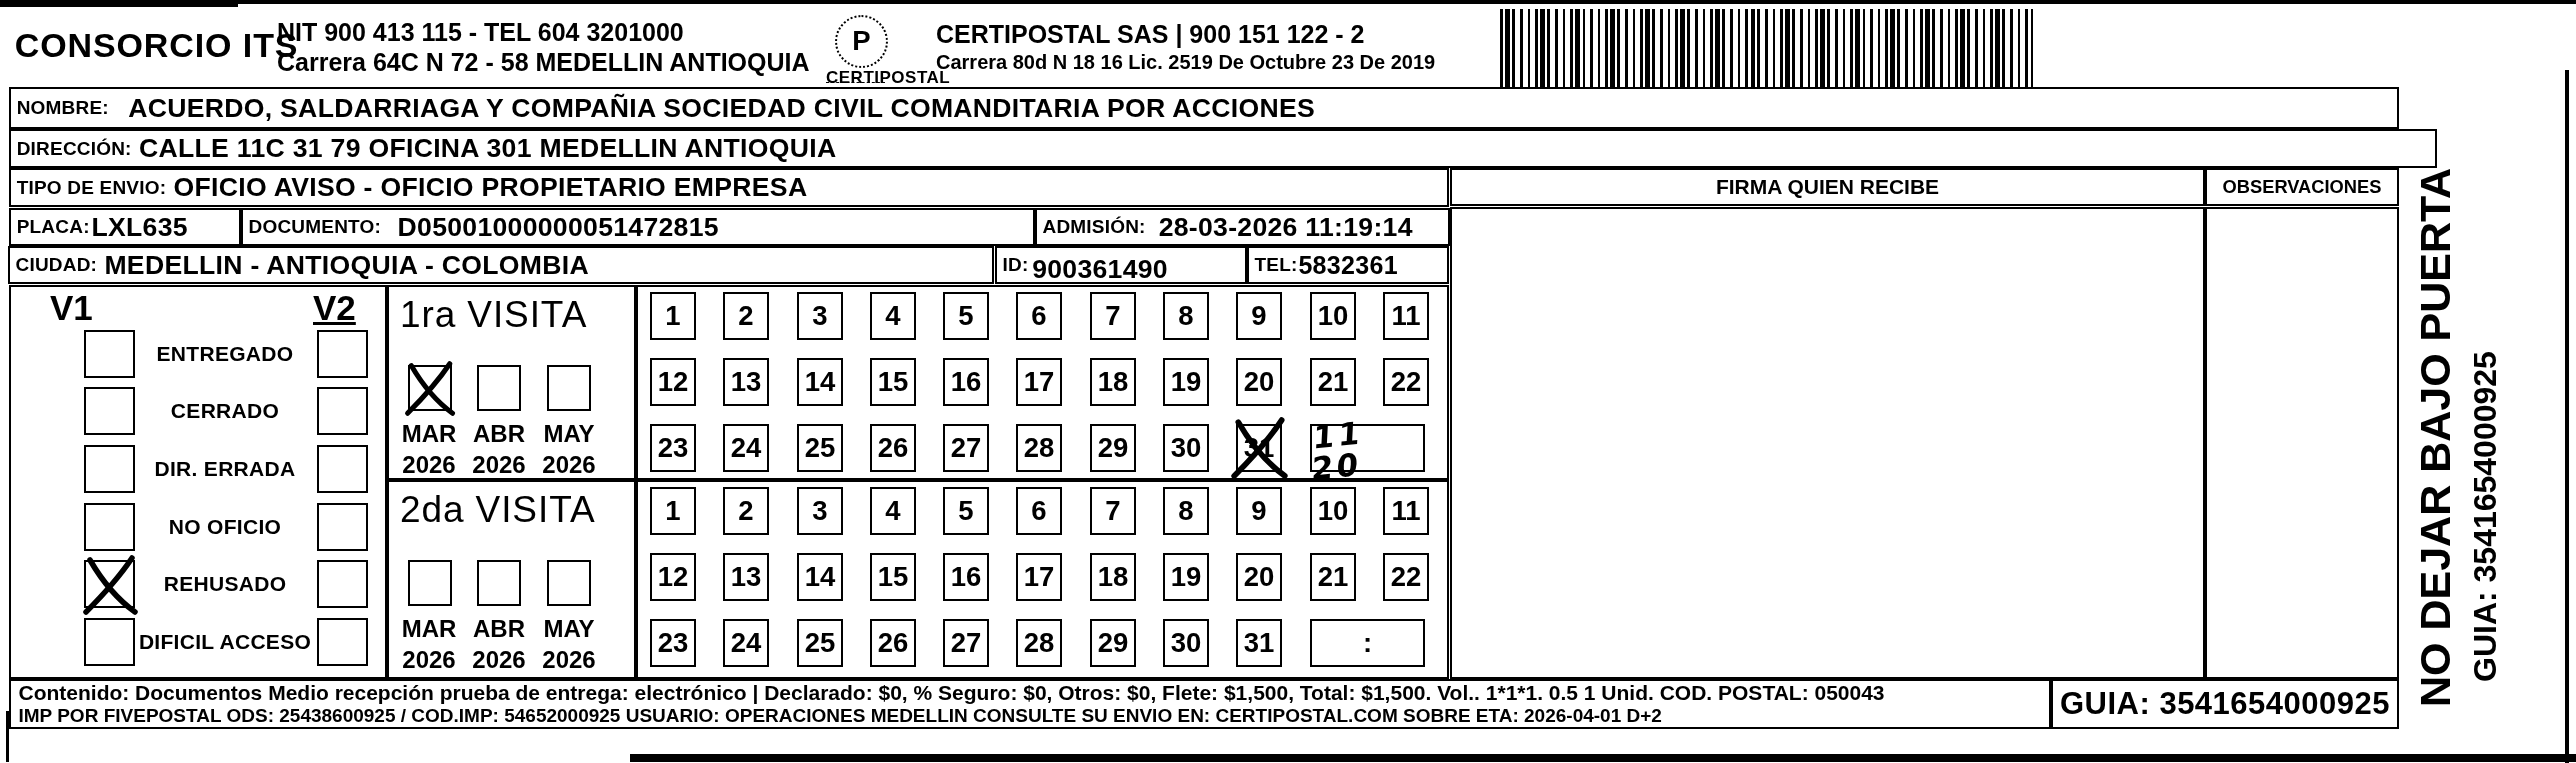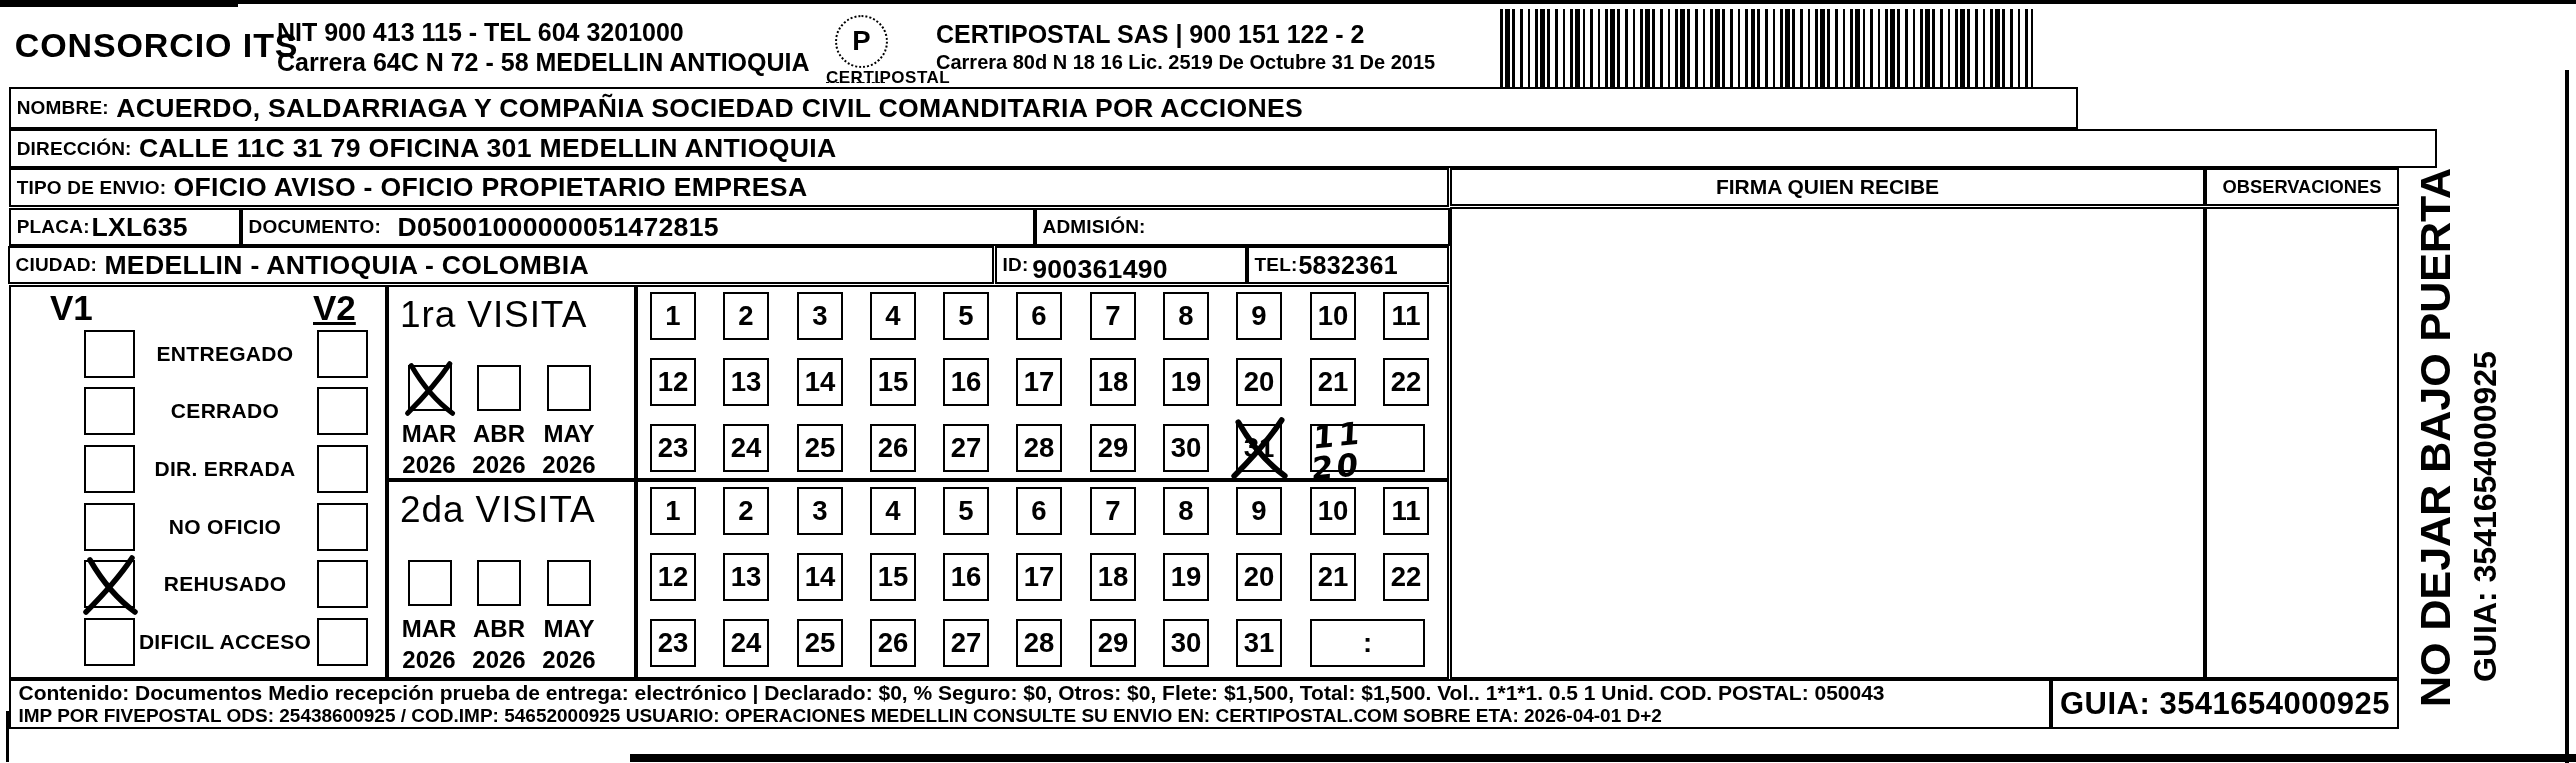--- a/index.html
+++ b/index.html
@@ -64,25 +64,25 @@
   <div class="abs hdr-line1" style="left:277px;top:18.3px;">NIT 900 413 115 - TEL 604 3201000</div>
   <div class="abs hdr-line1" style="left:277px;top:48px;">Carrera 64C N 72 - 58 MEDELLIN ANTIOQUIA</div>
 
   <div class="logo-circle" style="left:835px;top:14.7px;">
     <span>P</span>
   </div>
   <div class="logo-text" style="left:826px;top:68px;">CERTIPOSTAL</div>
   <div class="logo-tagline" style="left:826px;top:82px;"></div>
 
   <div class="abs hdr-line2" style="left:936px;top:20px;">CERTIPOSTAL SAS | 900 151 122 - 2</div>
-  <div class="abs hdr-line2b" style="left:936px;top:51px;">Carrera 80d N 18 16  Lic. 2519 De Octubre 31 De 2015</div>
+  <div class="abs hdr-line2b" style="left:936px;top:51px;">Carrera 80d N 18 16  Lic. 2519 De Octubre 23 De 2019</div>
 
   <div class="abs barcode" style="left:1500px;top:9.2px;width:533px;height:84px;"></div>
 
-  <div class="cell" style="left:9.2px;top:87px;width:2069px;height:42px;">
+  <div class="cell" style="left:9.2px;top:87px;width:2390px;height:42px;gap:12px;">
     <span class="lbl">NOMBRE:</span>
     <span class="val">ACUERDO, SALDARRIAGA Y COMPAÑIA SOCIEDAD CIVIL COMANDITARIA POR ACCIONES</span>
   </div>
   <div class="cell" style="left:9.2px;top:129px;width:2428px;height:39px;">
     <span class="lbl">DIRECCIÓN:</span>
     <span class="val">CALLE 11C  31   79 OFICINA 301 MEDELLIN ANTIOQUIA</span>
   </div>
   <div class="cell" style="left:9.2px;top:168px;width:1440px;height:39px;">
     <span class="lbl">TIPO DE ENVIO:</span>
     <span class="val">OFICIO AVISO - OFICIO PROPIETARIO EMPRESA</span>
@@ -91,20 +91,21 @@
   <div class="cell" style="left:9.2px;top:208px;width:232px;height:38px;">
     <span class="lbl">PLACA:</span>
     <span class="val" style="padding-left:1.8px;">LXL635</span>
   </div>
   <div class="cell" style="left:241px;top:208px;width:794px;height:38px;">
     <span class="lbl">DOCUMENTO:</span>
     <span class="val" style="padding-left:16.5px;">D05001000000051472815</span>
   </div>
   <div class="cell" style="left:1035px;top:208px;width:415px;height:38px;">
     <span class="lbl">ADMISIÓN:</span>
+    <span class="val" style="padding-left:13px;">28-03-2026 11:19:14</span>
   </div>
 
   <div class="cell" style="left:8px;top:246px;width:986px;height:38px;">
     <span class="lbl">CIUDAD:</span>
     <span class="val">MEDELLIN - ANTIOQUIA - COLOMBIA</span>
   </div>
   <div class="cell" style="left:995px;top:246px;width:252px;height:38px;">
     <span class="lbl">ID:</span>
     <span class="val" style="padding-left:3.7px;margin-top:8px;">900361490</span>
   </div>

